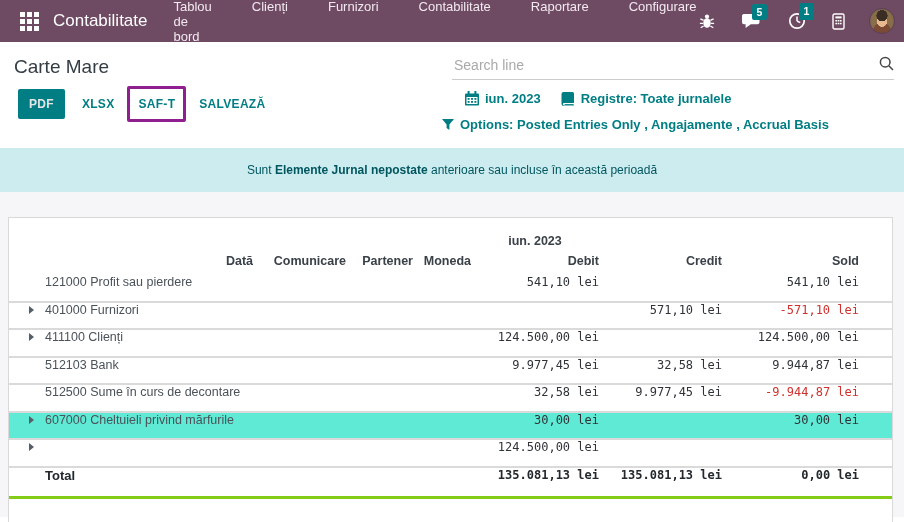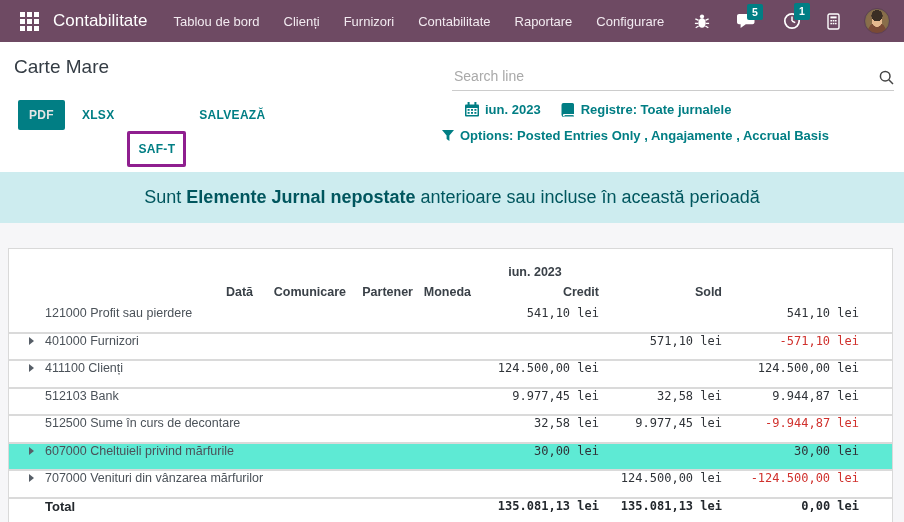--- a/index.html
+++ b/index.html
@@ -12,21 +12,21 @@
 
   
   .navbar {
     height:42px; background:#6e4a63; color:#fff;
     display:flex; align-items:center; justify-content:space-between;
     padding:0 14px 0 14px;
   }
   .nav-left { display:flex; align-items:center; }
   .apps-btn { background:none; border:none; padding:4px 6px; cursor:pointer; display:flex; }
   .brand { font-size:17px; color:#fff; margin-left:8px; cursor:pointer; }
-  .menu { display:flex; margin-left:26px; gap:24px; }
+  .menu { display:flex; margin-left:26px; gap:40px; }
   .menu-item { font-size:13px; color:#f2eaf0; cursor:pointer; }
   .nav-right { display:flex; align-items:center; gap:22px; }
   .nav-icon-btn { position:relative; background:none; border:none; padding:2px; cursor:pointer; display:flex; }
   .badge {
     position:absolute; top:-7px; left:13px;
     background:#017e84; color:#fff; font-size:10.5px; line-height:1;
     padding:3px 5px; border-radius:2px; font-weight:bold;
   }
   .avatar {
     width:26px; height:26px; border-radius:50%; cursor:pointer;
@@ -36,47 +36,47 @@
       radial-gradient(circle at 50% 95%, #7a4a35 0 35%, transparent 36%),
       radial-gradient(circle at 50% 50%, #8a6e4a 0 60%, #48604a 100%);
     border:1px solid #5d3f55;
   }
 
   
   .control-panel { padding:12px 10px 0 14px; background:#fff; }
   .cp-top { display:flex; justify-content:space-between; align-items:flex-start; }
   .page-title { font-size:19px; color:#343c44; margin:2px 0 0 0; font-weight:400; }
   .search-box {
-    width:442px; display:flex; align-items:flex-end;
-    border-bottom:1px solid #cccccc; padding-bottom:5px; margin-top:13px;
+    width:442px; display:flex; align-items:flex-start;
+    border-bottom:1px solid #cccccc; padding-bottom:5px; margin-top:2px;
   }
   .search-box input {
     flex:1; border:none; outline:none; font-size:14px;
     font-family:"Liberation Sans", sans-serif; color:#333;
   }
   .search-box input::placeholder { color:#a9a9a9; }
   .cp-bottom { display:flex; justify-content:space-between; margin-top:9px; }
   .buttons { display:flex; align-items:flex-start; gap:10px; padding-left:4px; }
   .btn { font-size:12px; font-weight:bold; border:none; cursor:pointer; border-radius:2px; letter-spacing:.3px; }
   .btn-primary { background:#017e84; color:#e5e5e5; padding:8px 11px; }
   .btn-flat { background:none; color:#017e84; padding:8px 7px; }
-  .saft-wrap { position:relative;margin-top:34px; }
+  .saft-wrap { position:relative; }
   .annotation-box {
     position:absolute; top:-3px; bottom:-3px; left:-4px; right:-4px;
     border:3px solid #8f1f8f; border-radius:2px; pointer-events:none;
   }
   .filters { width:452px; color:#017e84; font-weight:bold; font-size:13px; }
   .filter-line1 { display:flex; gap:20px; padding-left:23px; margin-top:2px; }
   .filter-line2 { display:flex; margin-top:11px; }
   .filter-item { display:flex; align-items:center; gap:6px; cursor:pointer; }
 
   
   .banner {
-    margin-top:8px; background:#cdecef; color:#00565e;
-    text-align:center; padding:15px 16px; font-size:18px;
+    margin-top:16px; background:#cdecef; color:#00565e;
+    text-align:center; padding:15px 16px; font-size:12px;
   }
   .banner b { cursor:pointer; }
 
   
   .content { background:#f6f6f8; height:325px; padding:25px 11px 0 8px; }
   .card {
     background:#fff; border:1px solid #d9d9d9; height:310px;
     padding-top:16px; overflow:hidden;
   }
   .grid-head {
@@ -259,20 +259,21 @@
       <span class="period-cell">iun. 2023</span>
     </div>
 
     <div class="grid-head">
       <span></span>
         <span></span>
       <span class="col-label">Dată</span>
       <span class="col-label">Comunicare</span>
       <span class="col-label">Partener</span>
       <span class="col-label">Moneda</span>
+      <span class="col-label">Debit</span>
       <span class="col-label">Credit</span>
       <span class="col-label">Sold</span>
     </div>
 
     <div class="grid-row">
       <span></span>
       <span class="acct">121000 Profit sau pierdere</span>
       <span class="num">541,10 lei</span>
       <span class="num"></span>
       <span class="num">541,10 lei</span>
@@ -313,24 +314,22 @@
     <div class="grid-row highlight">
       <span class="caret"></span>
       <span class="acct">607000 Cheltuieli privind mărfurile</span>
       <span class="num">30,00 lei</span>
       <span class="num"></span>
       <span class="num">30,00 lei</span>
     </div>
 
     <div class="grid-row">
       <span class="caret"></span>
-      <span class="acct">707000 Venituri din vânzarea mărfurilor</span>
       <span class="num"></span>
       <span class="num">124.500,00 lei</span>
-      <span class="num neg">-124.500,00 lei</span>
     </div>
 
     <div class="grid-row total-row">
       <span></span>
       <span class="acct">Total</span>
       <span class="num">135.081,13 lei</span>
       <span class="num">135.081,13 lei</span>
       <span class="num">0,00 lei</span>
     </div>
 

